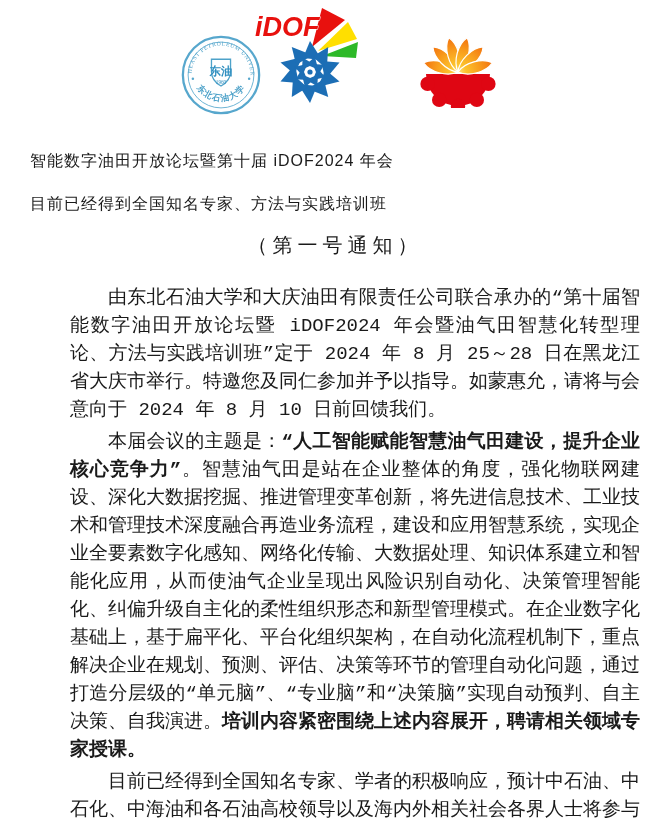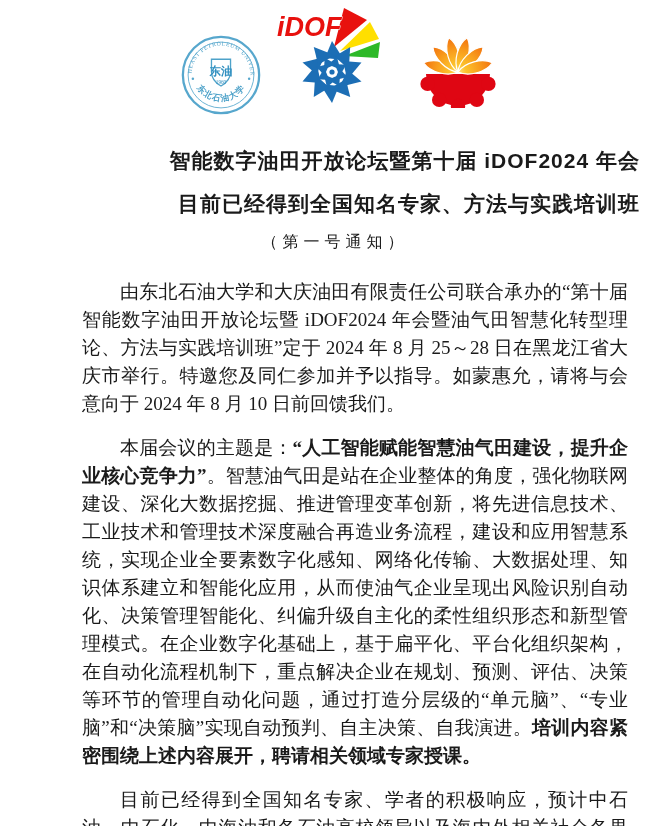--- a/index.html
+++ b/index.html
@@ -9,50 +9,51 @@
     width:670px;height:826px;
     background:#ffffff;
     overflow:hidden;
     color:#1a1a1a;
     font-family:"Liberation Serif","DejaVu Serif",serif;
   }
   
   .logo-row{position:relative;width:670px;height:132px;}
   .logo{position:absolute;}
   .logo-seal{left:180px;top:34px;width:82px;height:82px;}
-  .logo-idof{left:274px;top:5px;width:116px;height:106px;}
+  .logo-idof{left:252px;top:5px;width:116px;height:106px;}
   .logo-cnpc{left:419px;top:32px;width:78px;height:76px;}
   
   .title{
     margin:16px 30px 0 30px;
-    text-align:right;
+    text-align:left;
     font-family:"Liberation Sans","DejaVu Sans",sans-serif;
-    font-weight:bold;
-    font-size:21px;
+    font-weight:normal;
+    font-size:16px;
     line-height:26px;
     letter-spacing:1px;
   }
   .title.second{margin-top:17px;}
   .notice{
     margin-top:15px;
     text-align:center;
-    font-size:16px;
+    font-size:20px;
     letter-spacing:5px;
     font-weight:normal;
   }
   
   .doc-body{
     margin:25px 26px 0 66px;
     font-size:19px;
     line-height:28px;
     text-align:justify;
   }
   .doc-body p{
-    margin:16px;
+    margin:4px;
     text-indent:2em;
+    font-family:Liberation Mono, monospace;
   }
   .b{font-weight:bold;}
 </style>
 </head>
 <body>
 
 <div class="page">
 
   <div class="logo-row">
 

